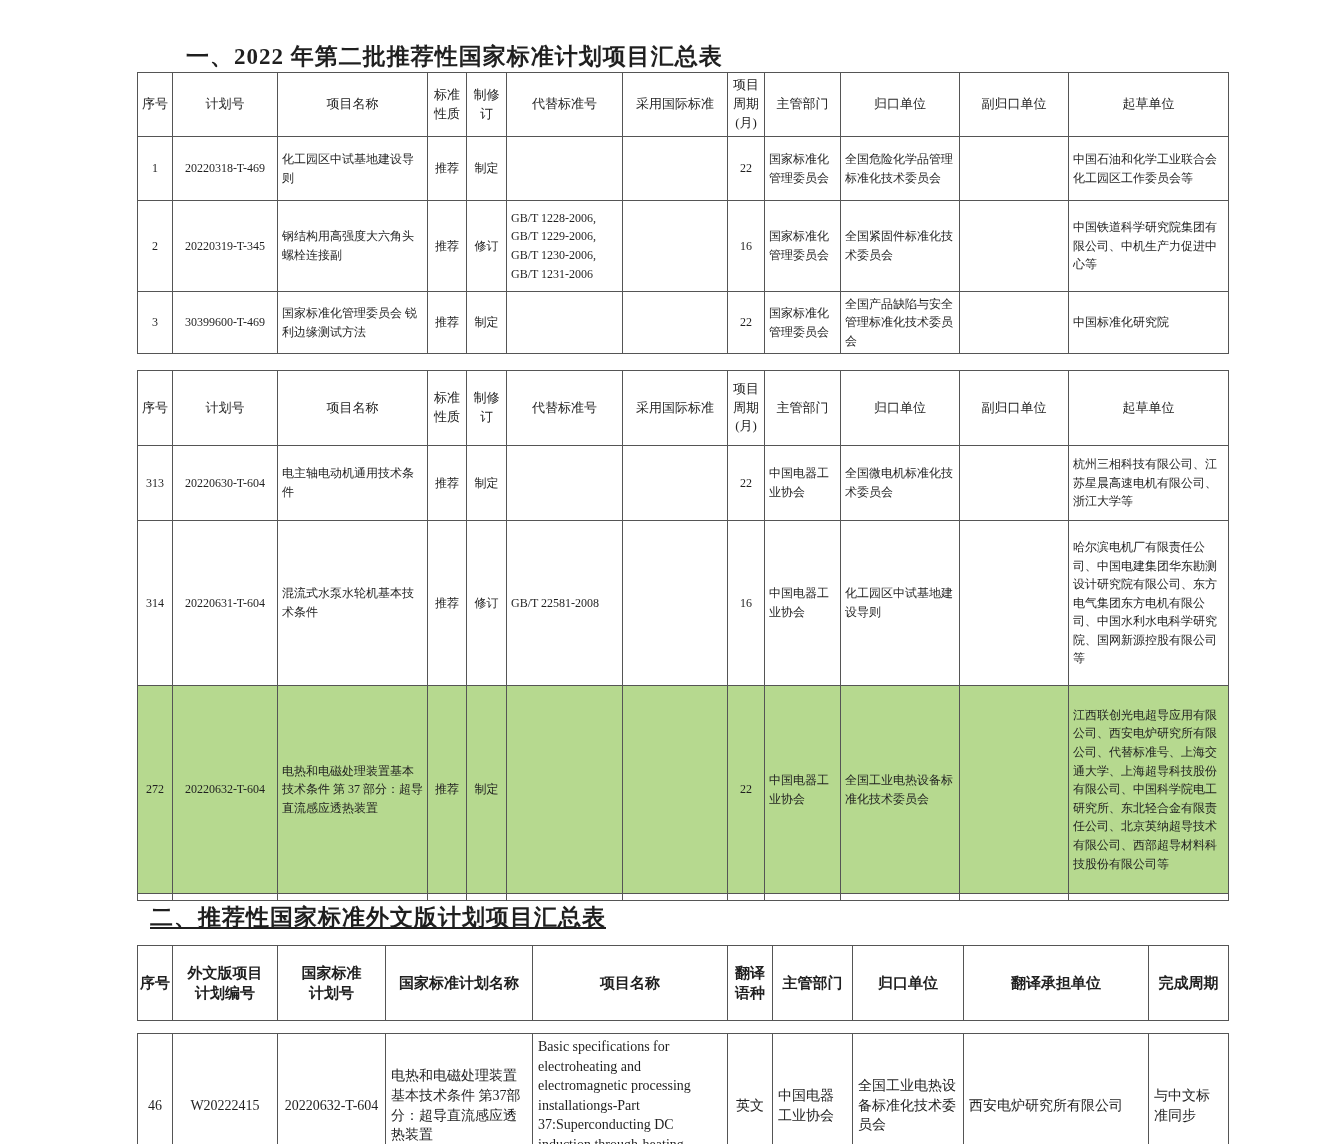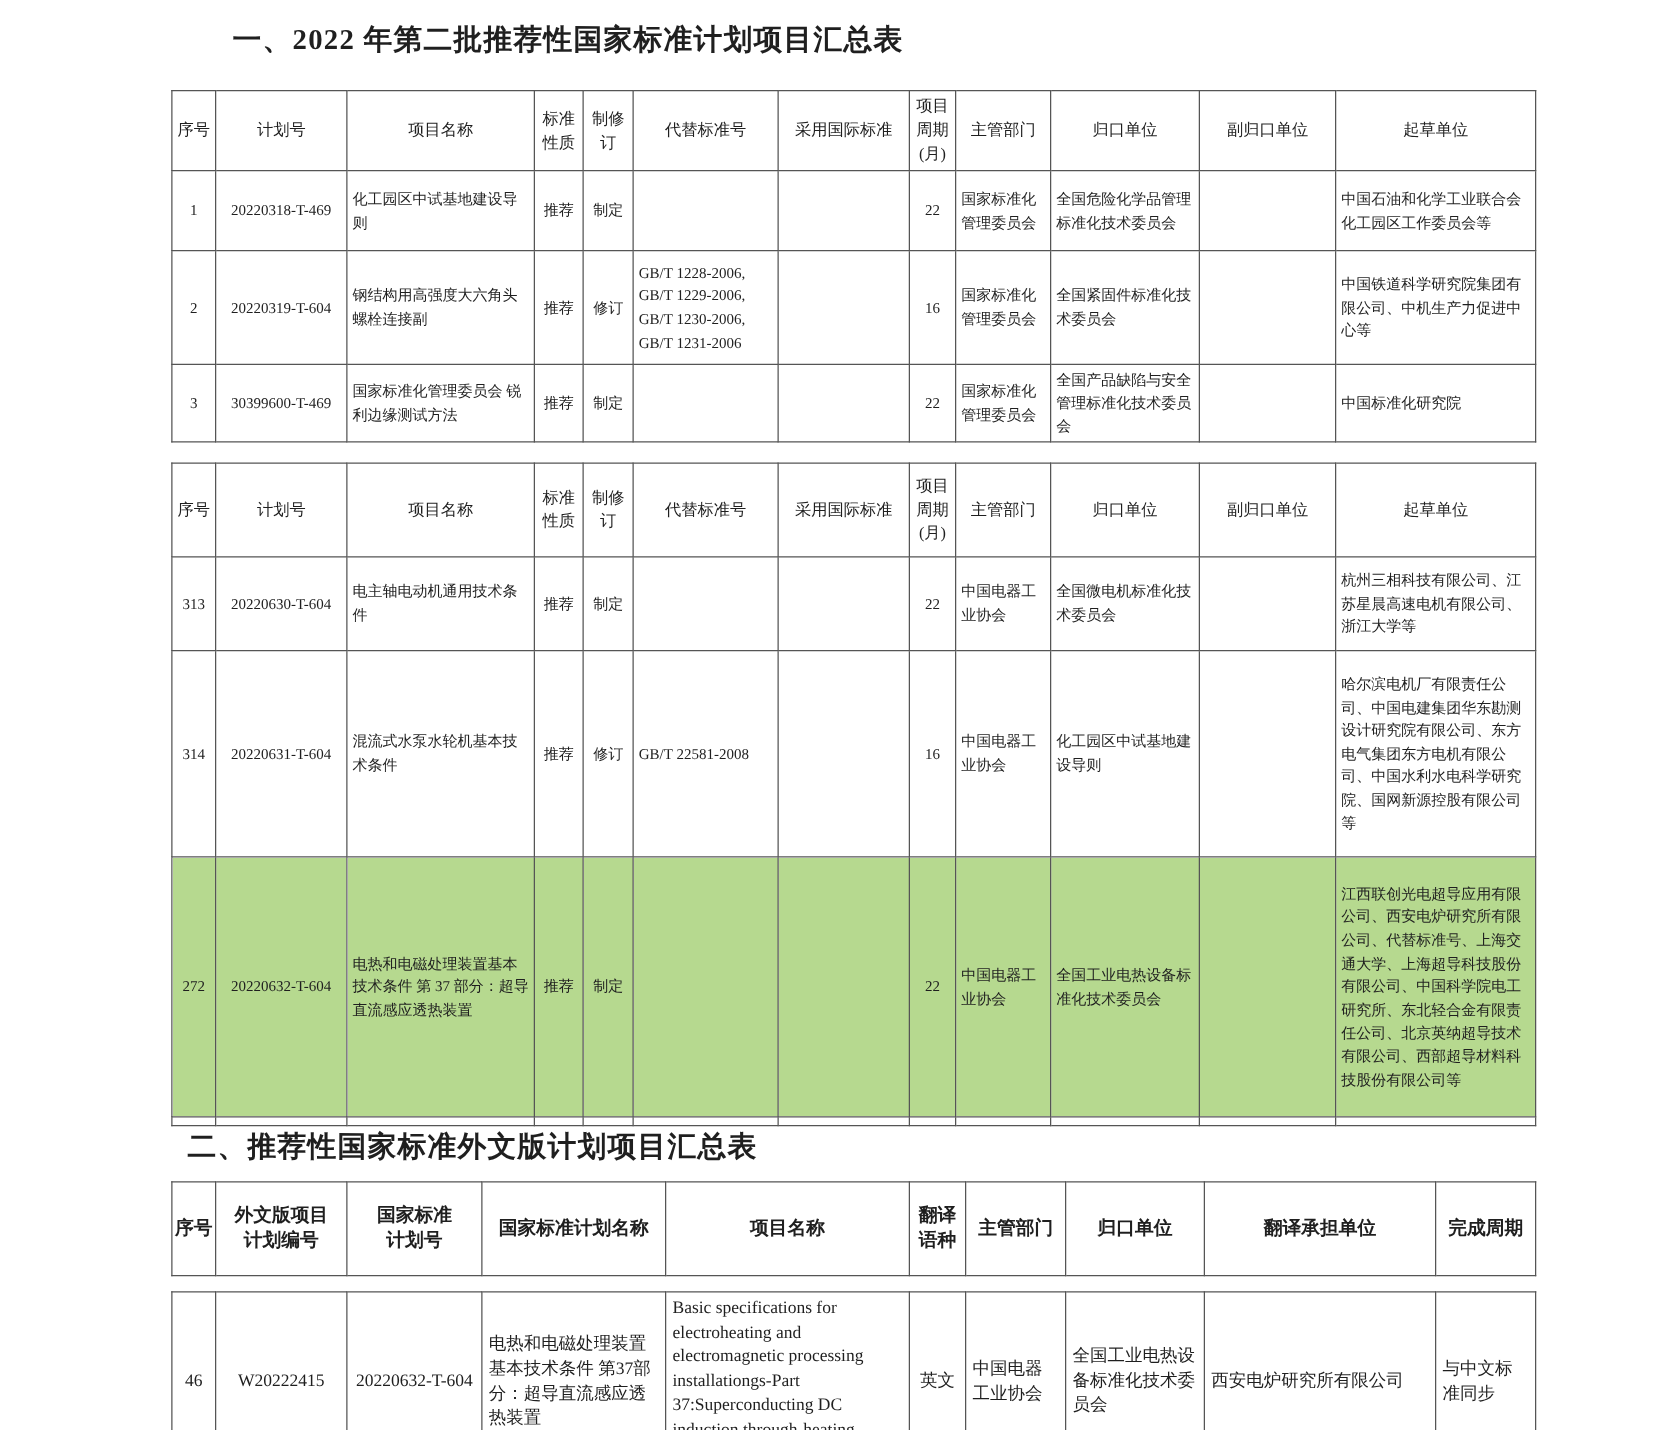--- a/index.html
+++ b/index.html
@@ -1,20 +1,20 @@
 <!DOCTYPE html>
 <html><head>
 <meta charset="utf-8">
 <style>
   html,body{margin:0;padding:0;background:#ffffff;}
   body{width:1334px;height:1144px;position:relative;overflow:hidden;
        font-family:"Liberation Serif","DejaVu Serif",serif;color:#1f1f1f;}
   .sec-title{position:absolute;font-weight:bold;font-size:23px;letter-spacing:1px;white-space:nowrap;}
-  #sec1-title{left:186px;top:16px;text-align:center;}
-  #sec2-title{left:150px;top:902px;}
+  #sec1-title{left:186px;top:41px;text-align:center;}
+  #sec2-title{left:150px;top:902px;text-decoration:underline;}
   table{border-collapse:collapse;table-layout:fixed;position:absolute;background:#fff;}
   td,th{border:1px solid #555;vertical-align:middle;overflow:hidden;
         font-family:"Liberation Serif","DejaVu Serif",serif;}
   .ptable{left:137px;width:1091px;}
   .ptable th{font-weight:normal;font-size:13px;text-align:center;white-space:pre-line;line-height:1.45;padding:2px;}
   .ptable td{font-size:12px;line-height:1.55;padding:2px 4px;}
   #t1{top:72px;}
   #t2{top:370px;}
   .ftable{left:137px;width:1091px;}
   #t3h{top:945px;}
@@ -75,21 +75,21 @@
     <td class="al pre"></td>
     <td class="ac"></td>
     <td class="ac">22</td>
     <td class="al">国家标准化管理委员会</td>
     <td class="al">全国危险化学品管理标准化技术委员会</td>
     <td class="al"></td>
     <td class="al">中国石油和化学工业联合会化工园区工作委员会等</td>
   </tr>
   <tr style="height:91px">
     <td class="ac">2</td>
-    <td class="ac">20220319-T-604</td>
+    <td class="ac">20220319-T-345</td>
     <td class="al">钢结构用高强度大六角头螺栓连接副</td>
     <td class="ac">推荐</td>
     <td class="ac">修订</td>
     <td class="al pre">GB/T 1228-2006,
 GB/T 1229-2006,
 GB/T 1230-2006,
 GB/T 1231-2006</td>
     <td class="ac"></td>
     <td class="ac">16</td>
     <td class="al">国家标准化管理委员会</td>

